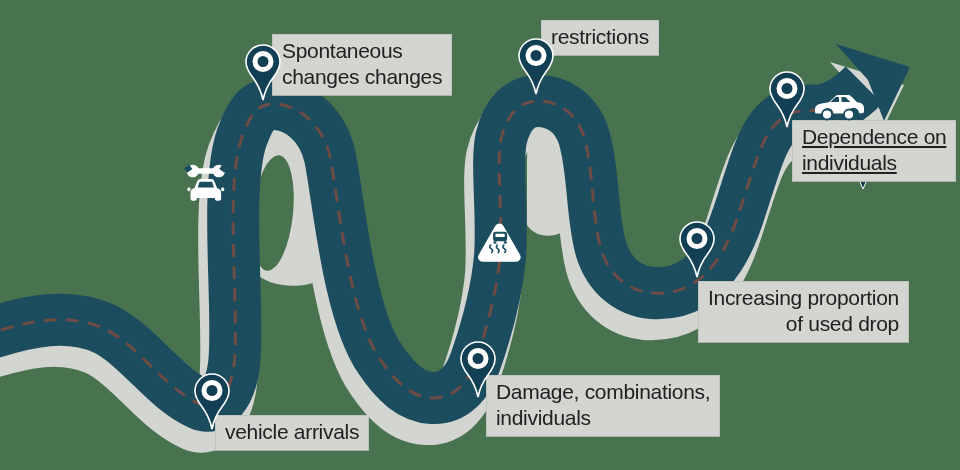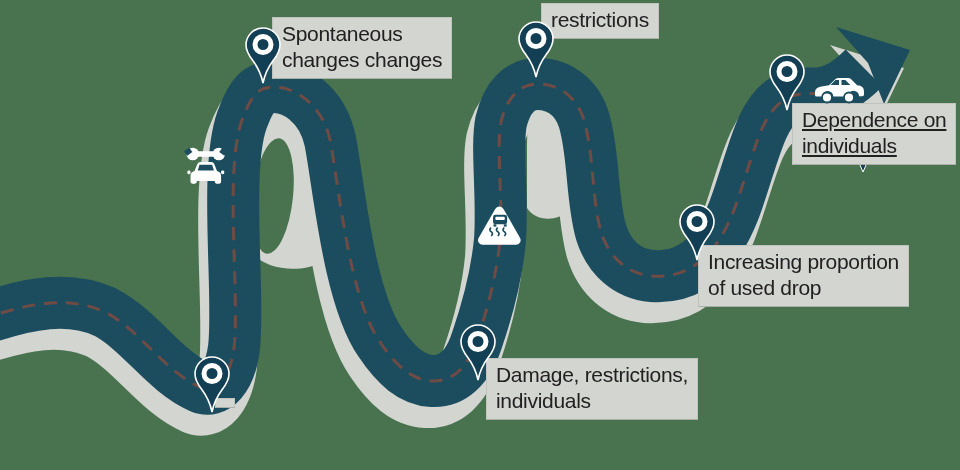--- a/index.html
+++ b/index.html
@@ -12,20 +12,21 @@
     position: relative;
     overflow: hidden;
     background: #49724F;
     font-family: "Liberation Sans", sans-serif;
   }
   .stage {
     position: absolute;
     inset: 0;
     width: 960px;
     height: 350px;
+    margin-top: 17px;
   }
   svg.layer {
     position: absolute;
     left: 0;
     top: 0;
     pointer-events: none;
   }
   #road-layer   { z-index: 1; }
   .label        { z-index: 2; }
   #marker-layer { z-index: 3; }
@@ -105,26 +106,27 @@
     <span>changes changes</span>
   </div>
   <div class="label" style="left:541px; top:3px;">
     <span>restrictions</span>
   </div>
   <div class="label" style="left:792px; top:103px;text-decoration:underline;">
     <span>Dependence on</span>
     <span>individuals</span>
   </div>
   <div class="label" style="left:215px; top:398px;">
+    <span>vehicle arrivals</span>
   </div>
   <div class="label" style="left:486px; top:358px;">
-    <span>Damage, restrictions,</span>
+    <span>Damage, combinations,</span>
     <span>individuals</span>
   </div>
-  <div class="label" style="left:698px; top:245px;">
+  <div class="label" style="left:698px; top:264px;text-align:right;">
     <span>Increasing proportion</span>
     <span>of used drop</span>
   </div>
 
   <svg id="marker-layer" class="layer" width="960" height="470" viewBox="0 0 960 470">
     <defs>
       <g id="pin">
         <path d="M18 1 C8.6 1 1 8.6 1 18 C1 23.6 3.4 27.8 7.8 33.6 C11.8 38.9 15.8 45.5 18 56
                  C20.2 45.5 24.2 38.9 28.2 33.6 C32.6 27.8 35 23.6 35 18 C35 8.6 27.4 1 18 1 Z" fill="#133F55" stroke="#FFFFFF" stroke-width="1.6"></path>
         <circle cx="18" cy="17.5" r="8" fill="none" stroke="#FFFFFF" stroke-width="5"></circle>

